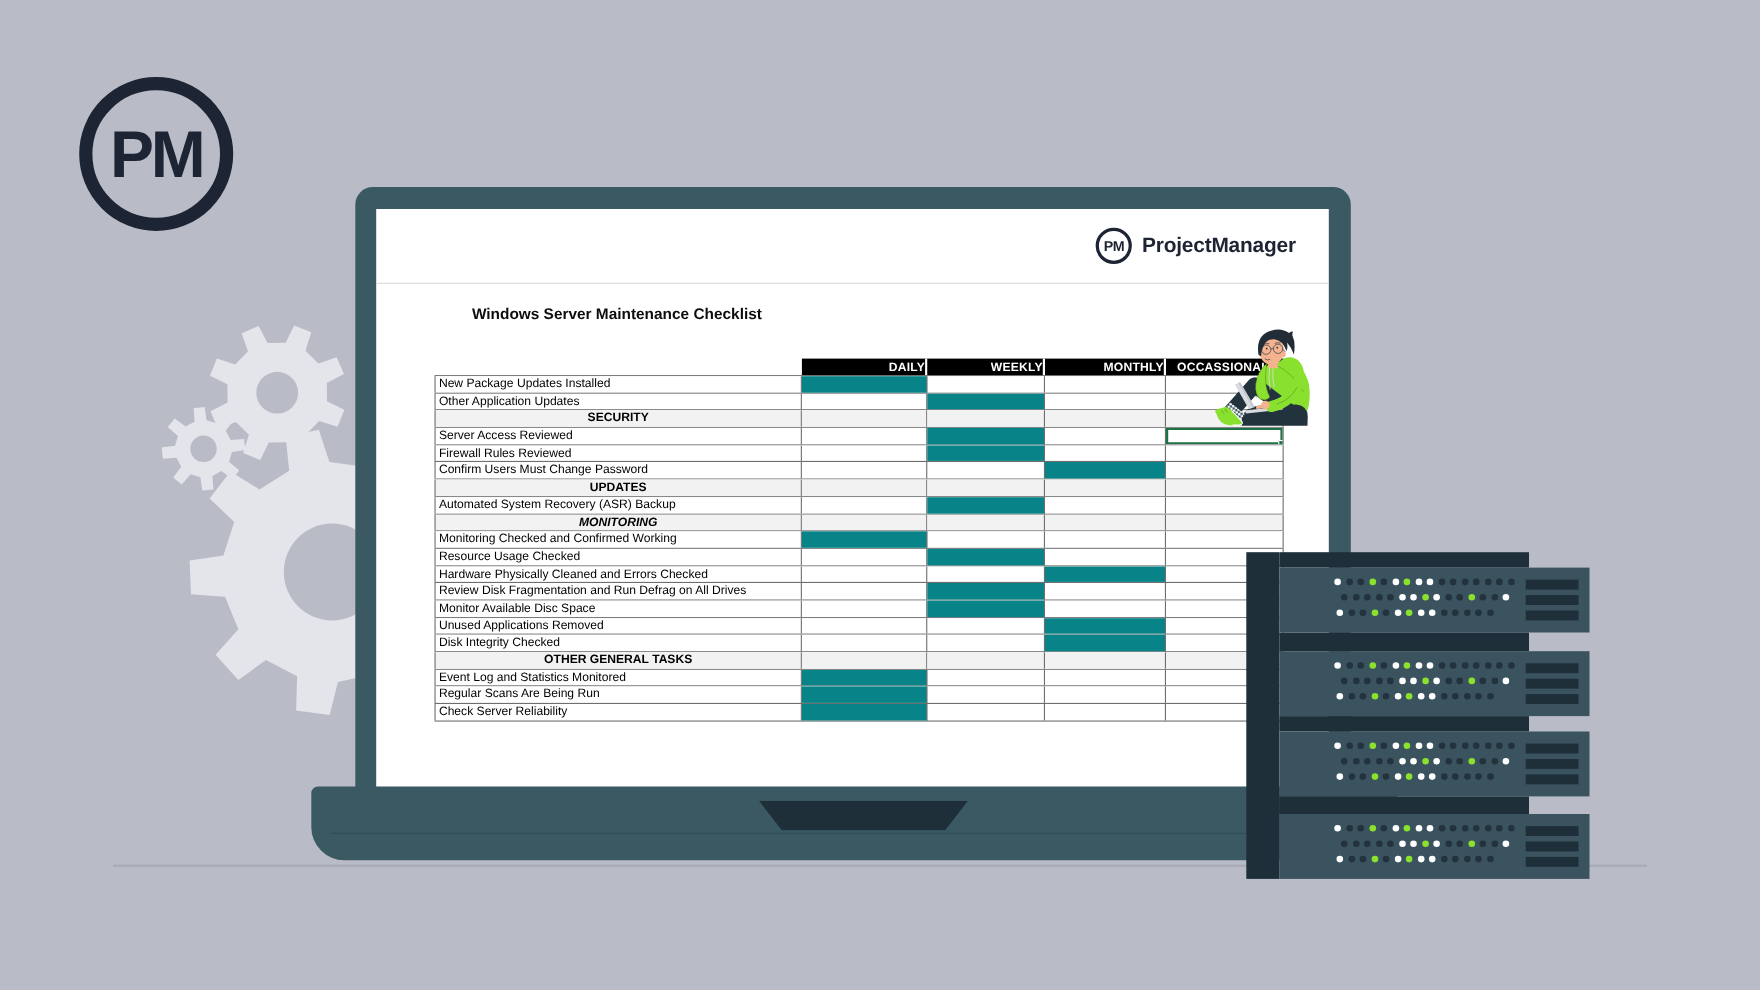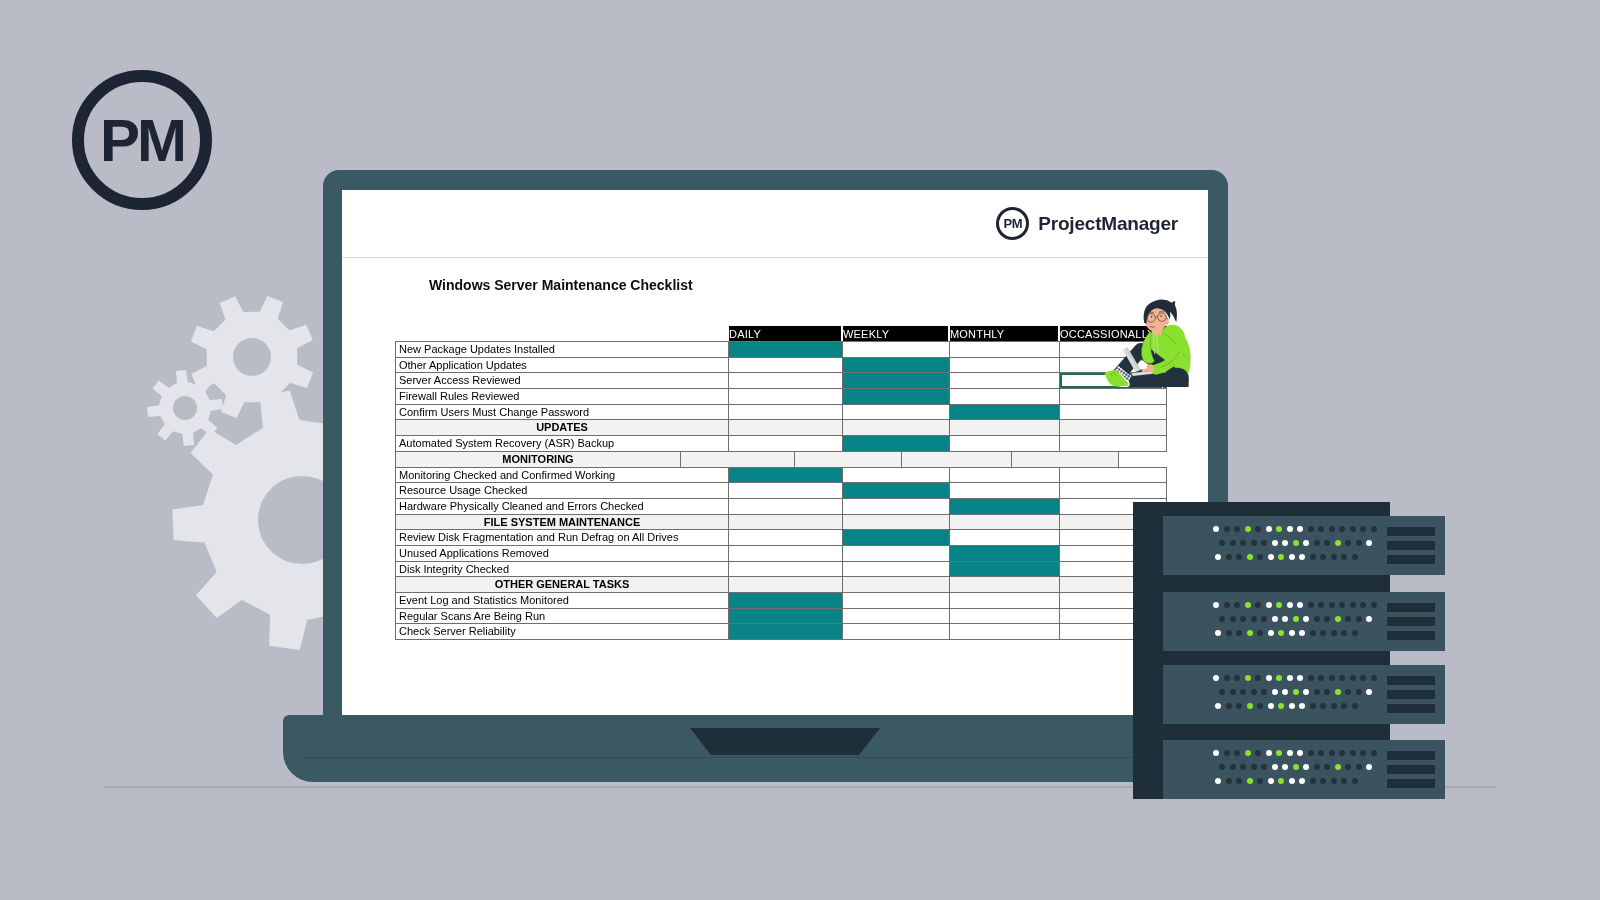--- a/index.html
+++ b/index.html
@@ -38,21 +38,21 @@
   .ws-title{position:absolute;left:429px;top:277px;font-weight:bold;font-size:14px;color:#0d0d0d;}
 
   
   #table{position:absolute;left:395px;top:326px;width:772px;font-size:11px;color:#000;}
   .row{display:flex;height:15.7px;border-bottom:1px solid var(--grid);background:#fff;}
   .row.hdr{height:16px;border-bottom:1px solid var(--grid);background:transparent;}
   .cell{height:100%;border-right:1px solid var(--grid);position:relative;overflow:hidden;
         line-height:15px;white-space:nowrap;}
   .cell.first{border-left:1px solid var(--grid);padding-left:3px;}
   .cell.ghost{border:none;background:transparent;}
-  .cell.colhead{background:var(--headerBg);color:#fff;font-weight:normal;text-align:left;
+  .cell.colhead{background:var(--headerBg);color:#fff;font-weight:bold;text-align:right;
                 line-height:16px;letter-spacing:.2px;border-right:2px solid #fff;}
   .cell.colhead.last{border-right:none;}
   .row.section .cell{background:var(--sectionBg);}
   .row.section .cell.first{font-weight:bold;text-align:center;padding-left:0;}
   .cell.mark{background:var(--teal);}
   .cell.sel{box-shadow:inset 0 0 0 2px var(--selection);}
   .sel-handle{position:absolute;right:-1px;bottom:-1px;width:5px;height:5px;background:var(--selection);
               border:1px solid #fff;}
 
   
@@ -105,20 +105,27 @@
         <div class="cell " style="width: 110px;"></div>
         <div class="cell " style="width: 107px;"></div>
       </div>
       <div class="row">
         <div class="cell first" style="width: 334px;">Other Application Updates</div>
         <div class="cell " style="width: 114px;"></div>
         <div class="cell mark" style="width: 107px;"></div>
         <div class="cell " style="width: 110px;"></div>
         <div class="cell " style="width: 107px;"></div>
       </div>
+      <div class="row section">
+        <div class="cell first" style="width: 334px;">SECURITY</div>
+        <div class="cell " style="width: 114px;"></div>
+        <div class="cell " style="width: 107px;"></div>
+        <div class="cell " style="width: 110px;"></div>
+        <div class="cell " style="width: 107px;"></div>
+      </div>
       <div class="row">
         <div class="cell first" style="width: 334px;">Server Access Reviewed</div>
         <div class="cell " style="width: 114px;"></div>
         <div class="cell mark" style="width: 107px;"></div>
         <div class="cell " style="width: 110px;"></div>
         <div class="cell  sel" style="width: 107px;">
           <div class="sel-handle"></div>
         </div>
       </div>
       <div class="row">
@@ -143,21 +150,21 @@
         <div class="cell " style="width: 107px;"></div>
       </div>
       <div class="row">
         <div class="cell first" style="width: 334px;">Automated System Recovery (ASR) Backup</div>
         <div class="cell " style="width: 114px;"></div>
         <div class="cell mark" style="width: 107px;"></div>
         <div class="cell " style="width: 110px;"></div>
         <div class="cell " style="width: 107px;"></div>
       </div>
       <div class="row section">
-        <div class="cell first" style="width: 286px;">MONITORING</div>
+        <div class="cell first" style="width: 334px; font-style: italic;">MONITORING</div>
         <div class="cell " style="width: 114px;"></div>
         <div class="cell " style="width: 107px;"></div>
         <div class="cell " style="width: 110px;"></div>
         <div class="cell " style="width: 107px;"></div>
       </div>
       <div class="row">
         <div class="cell first" style="width: 334px;">Monitoring Checked and Confirmed Working</div>
         <div class="cell mark" style="width: 114px;"></div>
         <div class="cell " style="width: 107px;"></div>
         <div class="cell " style="width: 110px;"></div>
@@ -170,29 +177,29 @@
         <div class="cell " style="width: 110px;"></div>
         <div class="cell " style="width: 107px;"></div>
       </div>
       <div class="row">
         <div class="cell first" style="width: 334px;">Hardware Physically Cleaned and Errors Checked</div>
         <div class="cell " style="width: 114px;"></div>
         <div class="cell " style="width: 107px;"></div>
         <div class="cell mark" style="width: 110px;"></div>
         <div class="cell " style="width: 107px;"></div>
       </div>
-      <div class="row section">
-        <div class="cell first" style="width: 334px;">FILE SYSTEM MAINTENANCE</div>
-        <div class="cell " style="width: 114px;"></div>
-        <div class="cell " style="width: 107px;"></div>
-        <div class="cell " style="width: 110px;"></div>
-        <div class="cell " style="width: 107px;"></div>
-      </div>
       <div class="row">
         <div class="cell first" style="width: 334px;">Review Disk Fragmentation and Run Defrag on All Drives</div>
+        <div class="cell " style="width: 114px;"></div>
+        <div class="cell mark" style="width: 107px;"></div>
+        <div class="cell " style="width: 110px;"></div>
+        <div class="cell " style="width: 107px;"></div>
+      </div>
+      <div class="row">
+        <div class="cell first" style="width: 334px;">Monitor Available Disc Space</div>
         <div class="cell " style="width: 114px;"></div>
         <div class="cell mark" style="width: 107px;"></div>
         <div class="cell " style="width: 110px;"></div>
         <div class="cell " style="width: 107px;"></div>
       </div>
       <div class="row">
         <div class="cell first" style="width: 334px;">Unused Applications Removed</div>
         <div class="cell " style="width: 114px;"></div>
         <div class="cell " style="width: 107px;"></div>
         <div class="cell mark" style="width: 110px;"></div>

